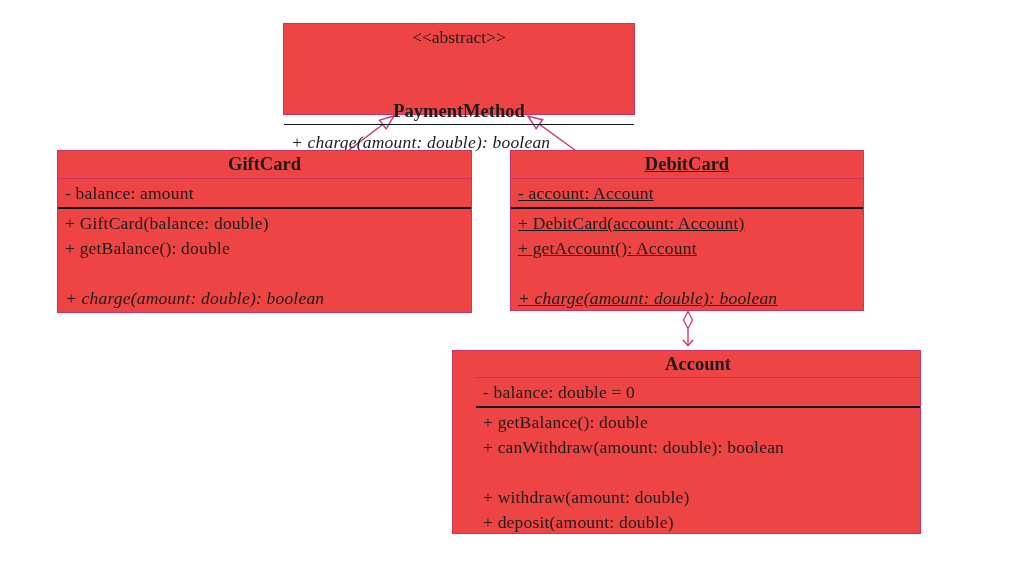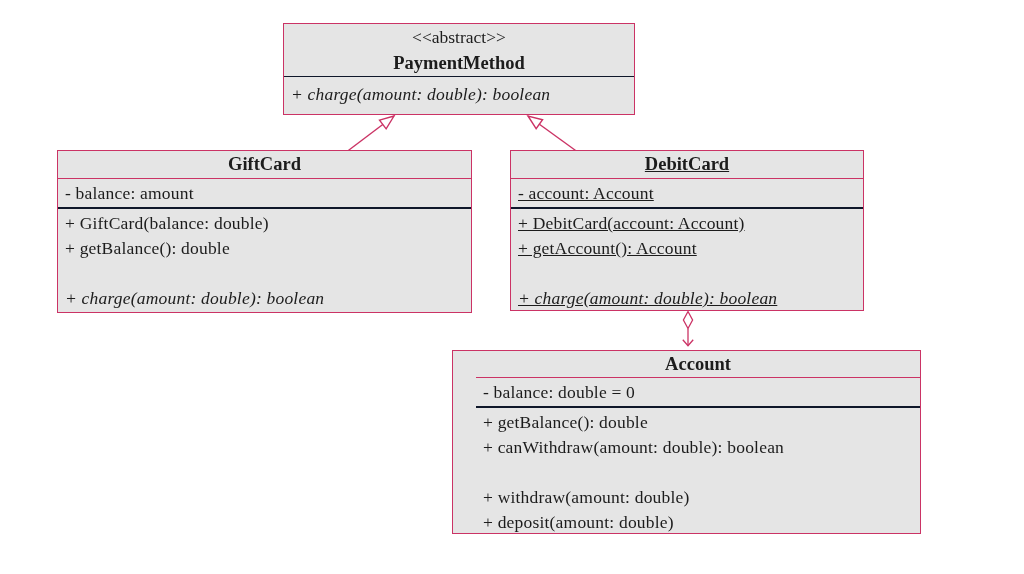--- a/index.html
+++ b/index.html
@@ -14,39 +14,39 @@
   .canvas { position:absolute; inset:0; width:1024px; height:574px; }
 
   svg.connectors {
     position:absolute; left:0; top:0;
     width:1024px; height:574px;
     pointer-events:none;
   }
 
   .uml-class {
     position:absolute;
-    background:#e5e5e5;
+    background:#ef4444;
     border:1.5px solid #cb3365;
     box-sizing:border-box;
     display:flex;
     flex-direction:column;
   }
   .comp-title {
     text-align:center;
     font-weight:bold;
     font-size:18.5px;
     flex:0 0 auto;
   }
   .comp-title .title-line { line-height:27px; height:27px; }
   .comp-title .stereotype {
     font-weight:normal;
     font-size:17.5px;
     line-height:26px; height:26px;
   }
-  .comp-title .stereo-name { line-height:26px; height:26px; }
+  .comp-title .stereo-name { line-height:26px; height:26px;margin-top:48px; }
   .comp-attrs {
     border-top:1px solid #cb3365;
     flex:0 0 auto;
     height:28px;
   }
   .comp-attrs .row { line-height:28px; height:28px; }
   .comp-methods {
     border-top:2px solid #0f172a;
     flex:1 1 auto;
     padding-top:2px;

